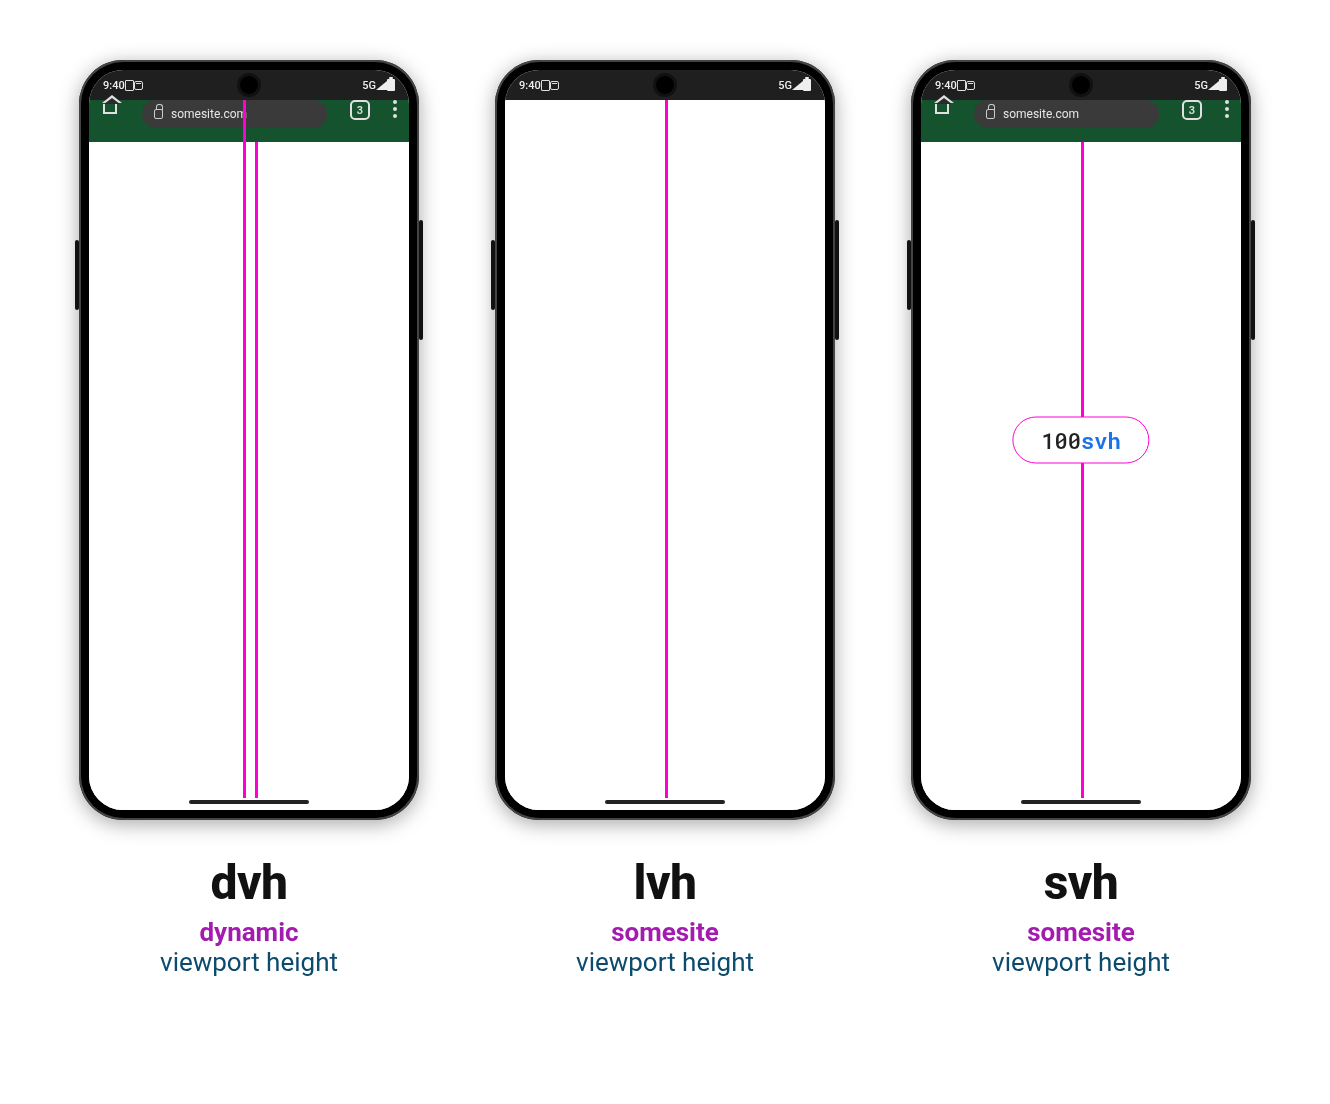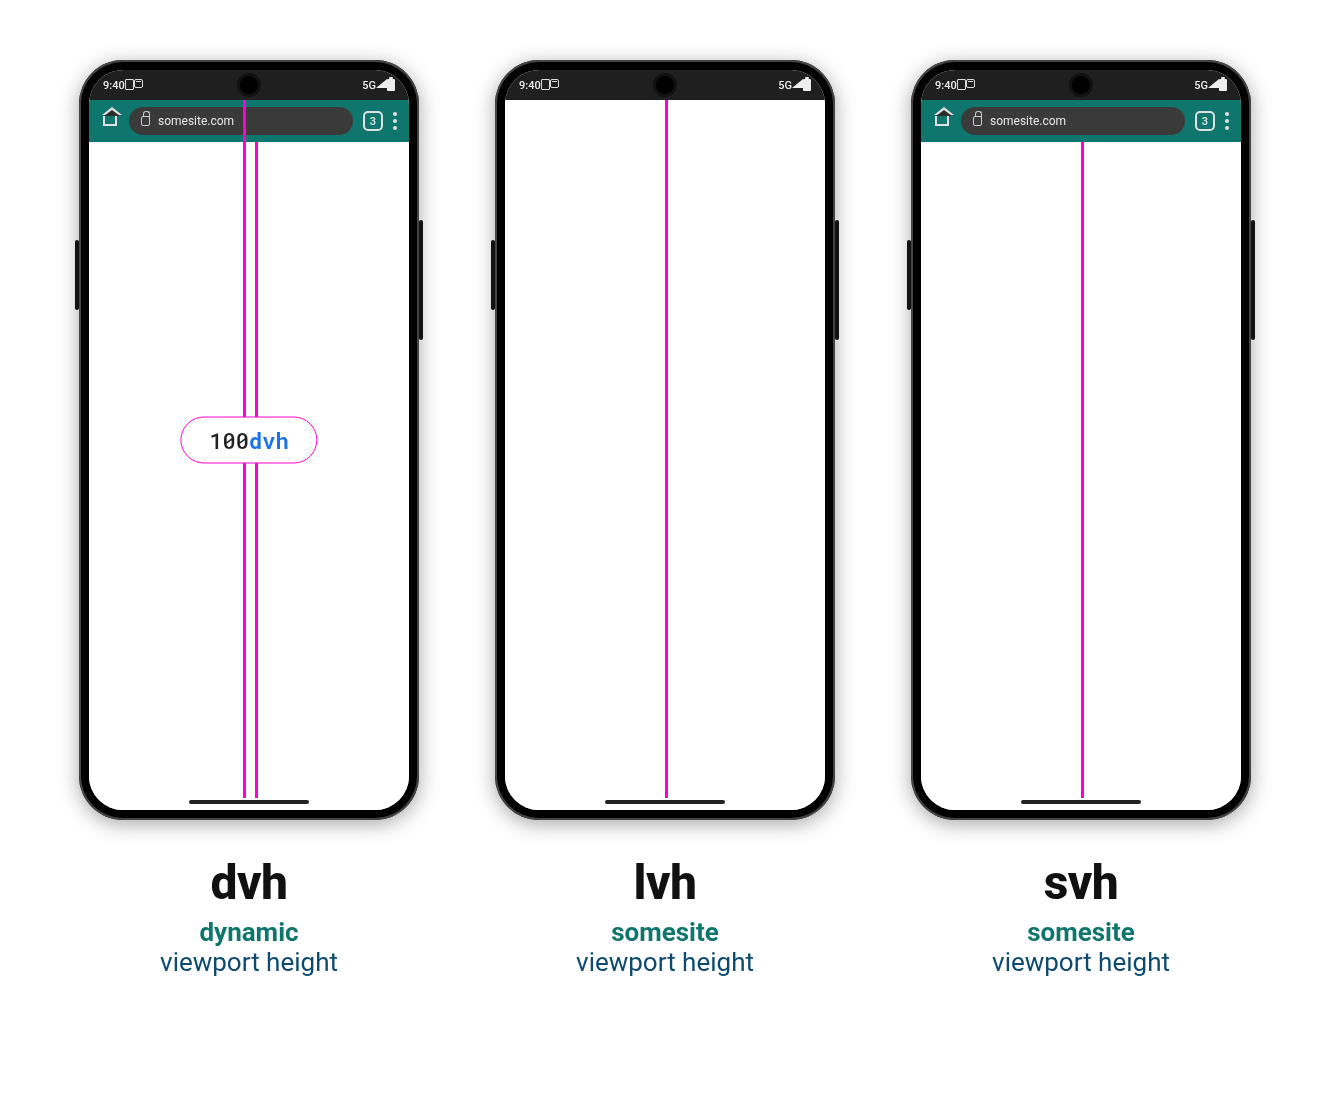--- a/index.html
+++ b/index.html
@@ -59,43 +59,42 @@
     color: #eee;
     display: flex;
     align-items: center;
     justify-content: space-between;
     padding: 0 14px;
     font-size: 11px;
     font-weight: 500;
     position: relative;
   }
   .statusbar .left, .statusbar .right {
-    display: flex; align-items: flex-start; gap: 0;
+    display: flex; align-items: center; gap: 0;
   }
   .camera {
     position: absolute;
     top: 6px; left: 50%; transform: translateX(-50%);
     width: 18px; height: 18px; border-radius: 50%;
     background: #000;
     box-shadow: 0 0 0 3px #111;
   }
   .ico { display:inline-block; }
   .ico-doc { width:9px;height:11px;border:1px solid #ddd;border-radius:1px; }
   .ico-sq  { width:9px;height:9px;border:1px solid #ddd;border-radius:2px;position:relative; }
   .ico-sq::after{content:"";position:absolute;inset:1px;border-top:1px solid #ddd;}
   .ico-sig { width:0;height:0;border-style:solid;border-width:0 0 9px 11px;border-color:transparent transparent #eee transparent;}
   .ico-bat { width:8px;height:12px;background:#eee;border-radius:1px;position:relative;}
   .ico-bat::before{content:"";position:absolute;top:-2px;left:2px;width:4px;height:2px;background:#eee;border-radius:1px;}
   
   .toolbar {
     height: 42px;
-    background: #0f766e;
-    display: flex;
-    align-items: center;
-    gap: 10px;
+    background: #14532d;
+    display: flex;
+    gap: 23px;
     padding: 0 12px;
   }
   .ico-home-wrap{width:18px;height:18px;display:flex;align-items:center;justify-content:center;}
   .ico-home2 {
     width:14px;height:10px;border:2px solid #e0e0e0;border-top:none;position:relative;
   }
   .ico-home2::before{content:"";position:absolute;top:-9px;left:-3px;width:0;height:0;border-left:10px solid transparent;border-right:10px solid transparent;border-bottom:8px solid #e0e0e0;}
   .ico-home2::after{content:"";position:absolute;top:-6px;left:-1px;width:0;height:0;border-left:8px solid transparent;border-right:8px solid transparent;border-bottom:6px solid #2b2b2b;}
   .omni {
     flex: 1;
@@ -157,21 +156,21 @@
   }
   .caption .big {
     font-size: 48px;
     font-weight: 800;
     letter-spacing: -.5px;
     color:#111;
   }
   .caption .line2 {
     margin-top: 6px;
     font-size: 26px;
-    color:#0f766e;
+    color:#a21caf;
     font-weight:700;
   }
   .caption .line3 {
     font-size: 26px;
     color:#0c4a6e;
     font-weight:400;
   }
 </style>
 </head>
 <body>
@@ -209,23 +208,20 @@
               <span></span>
               <span></span>
               <span></span>
             </span>
           </div>
           <div class="viewport"></div>
           <div class="overlay-lines">
             <div class="line" style="left: calc(50% - 6px); top: 30px; bottom: 12px;"></div>
             <div class="line" style="left: calc(50% + 6px); top: 72px; bottom: 12px;"></div>
           </div>
-          <div class="pill">
-            <span>100</span><span class="unit">dvh</span>
-          </div>
           <div class="gesture-bar"></div>
         </div>
       </div>
       <div class="caption">
         <div class="big">dvh</div>
         <div class="line2">dynamic</div>
         <div class="line3">viewport height</div>
       </div>
     </div>
 
@@ -290,20 +286,23 @@
             <span class="ico-more">
               <span></span>
               <span></span>
               <span></span>
             </span>
           </div>
           <div class="viewport"></div>
           <div class="overlay-lines">
             <div class="line" style="left: calc(50% + 0px); top: 72px; bottom: 12px;"></div>
           </div>
+          <div class="pill">
+            <span>100</span><span class="unit">svh</span>
+          </div>
           <div class="gesture-bar"></div>
         </div>
       </div>
       <div class="caption">
         <div class="big">svh</div>
         <div class="line2">somesite</div>
         <div class="line3">viewport height</div>
       </div>
     </div>
   </div>

